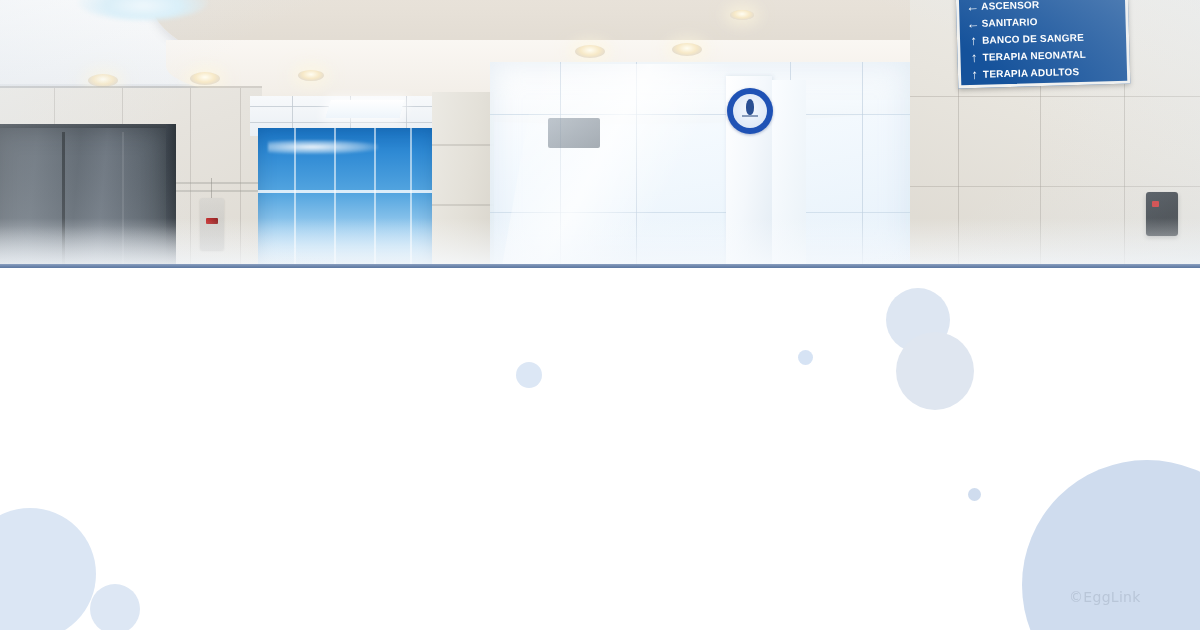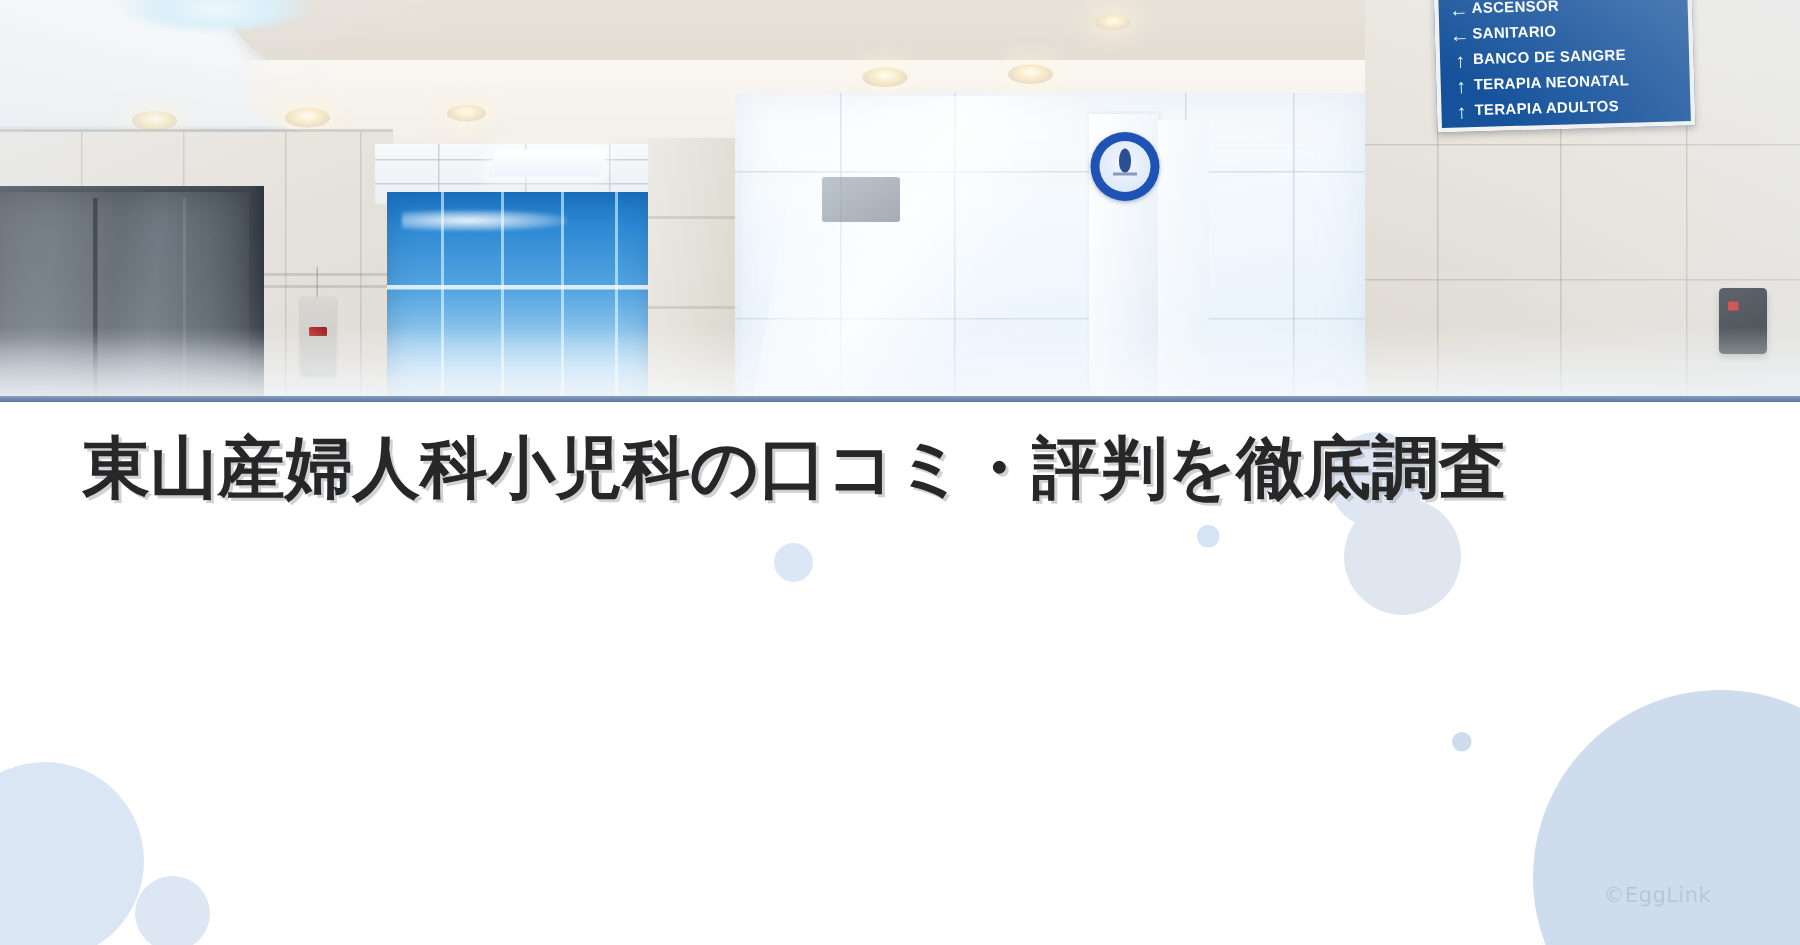--- a/index.html
+++ b/index.html
@@ -388,17 +388,16 @@
 
   <div class="deco deco-a"></div>
   <div class="deco deco-b"></div>
   <div class="deco deco-c"></div>
   <div class="deco deco-d"></div>
   <div class="deco deco-e"></div>
   <div class="deco deco-f"></div>
   <div class="deco deco-g"></div>
   <div class="deco deco-h"></div>
 
-  <div class="title">東山産婦人科小児科の口コミ・評判を徹底調査</div>
 
   <div class="watermark">©EggLink</div>
 
 </div>
 
 </body></html>

